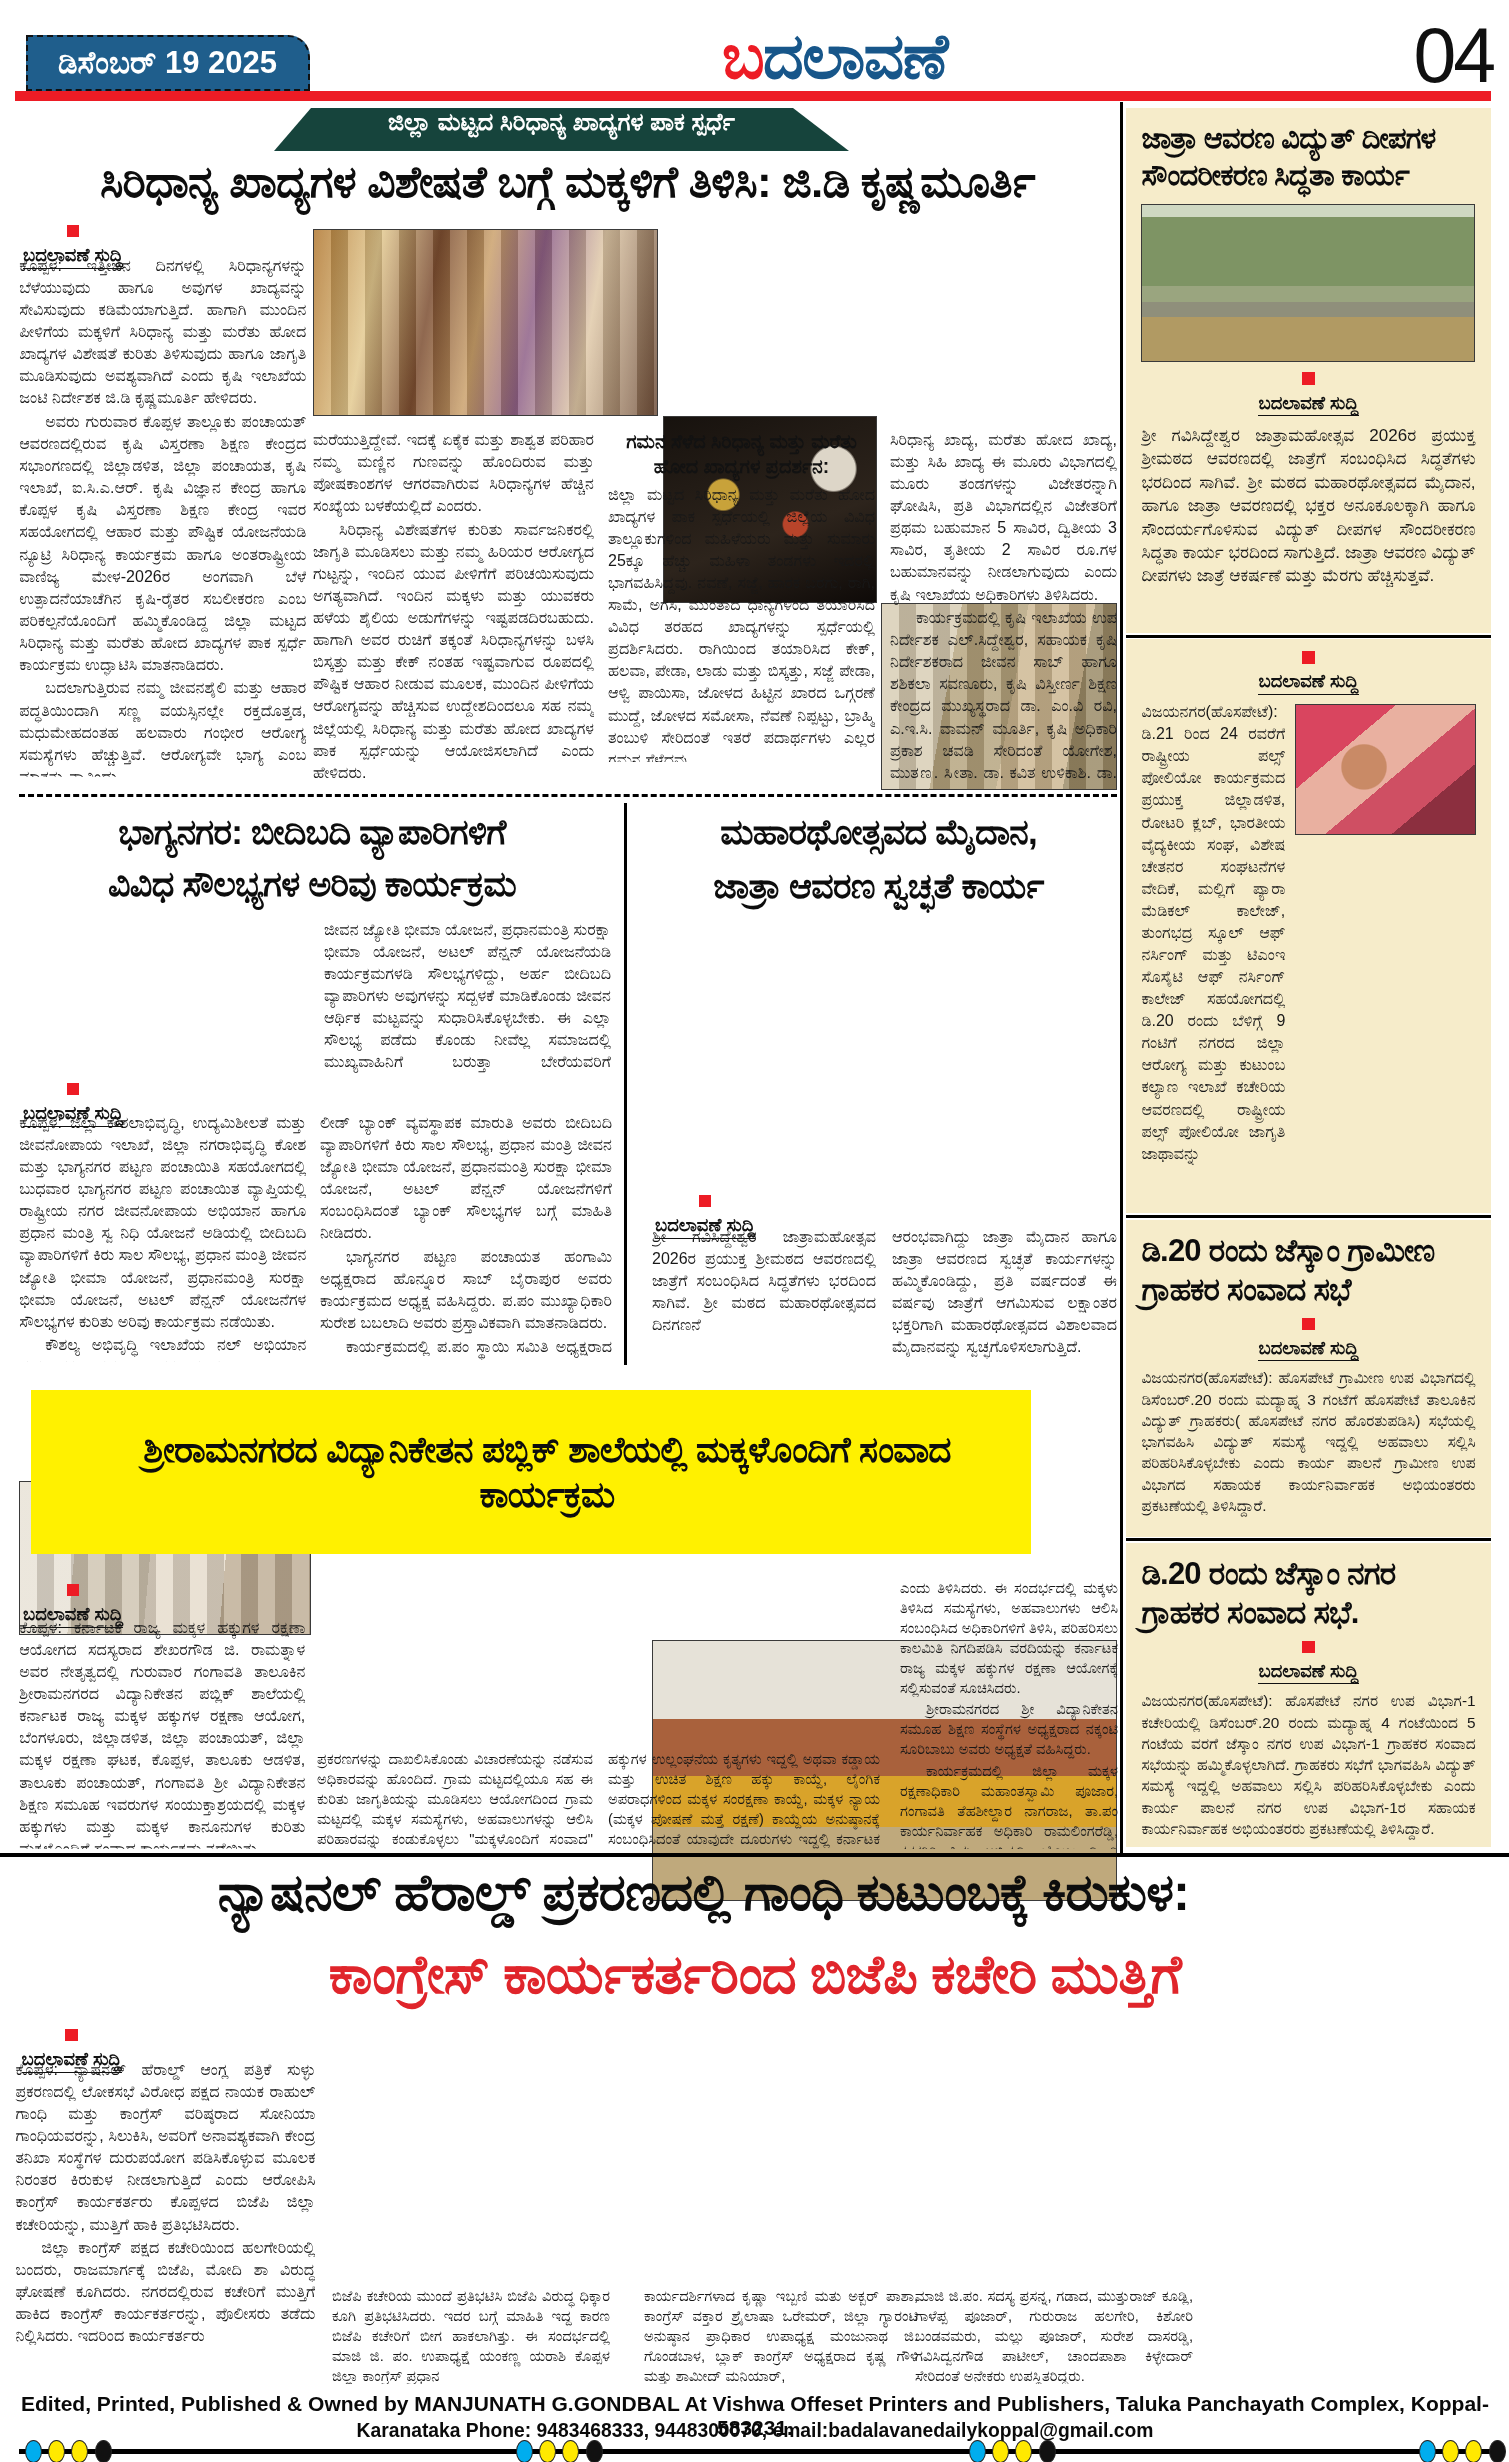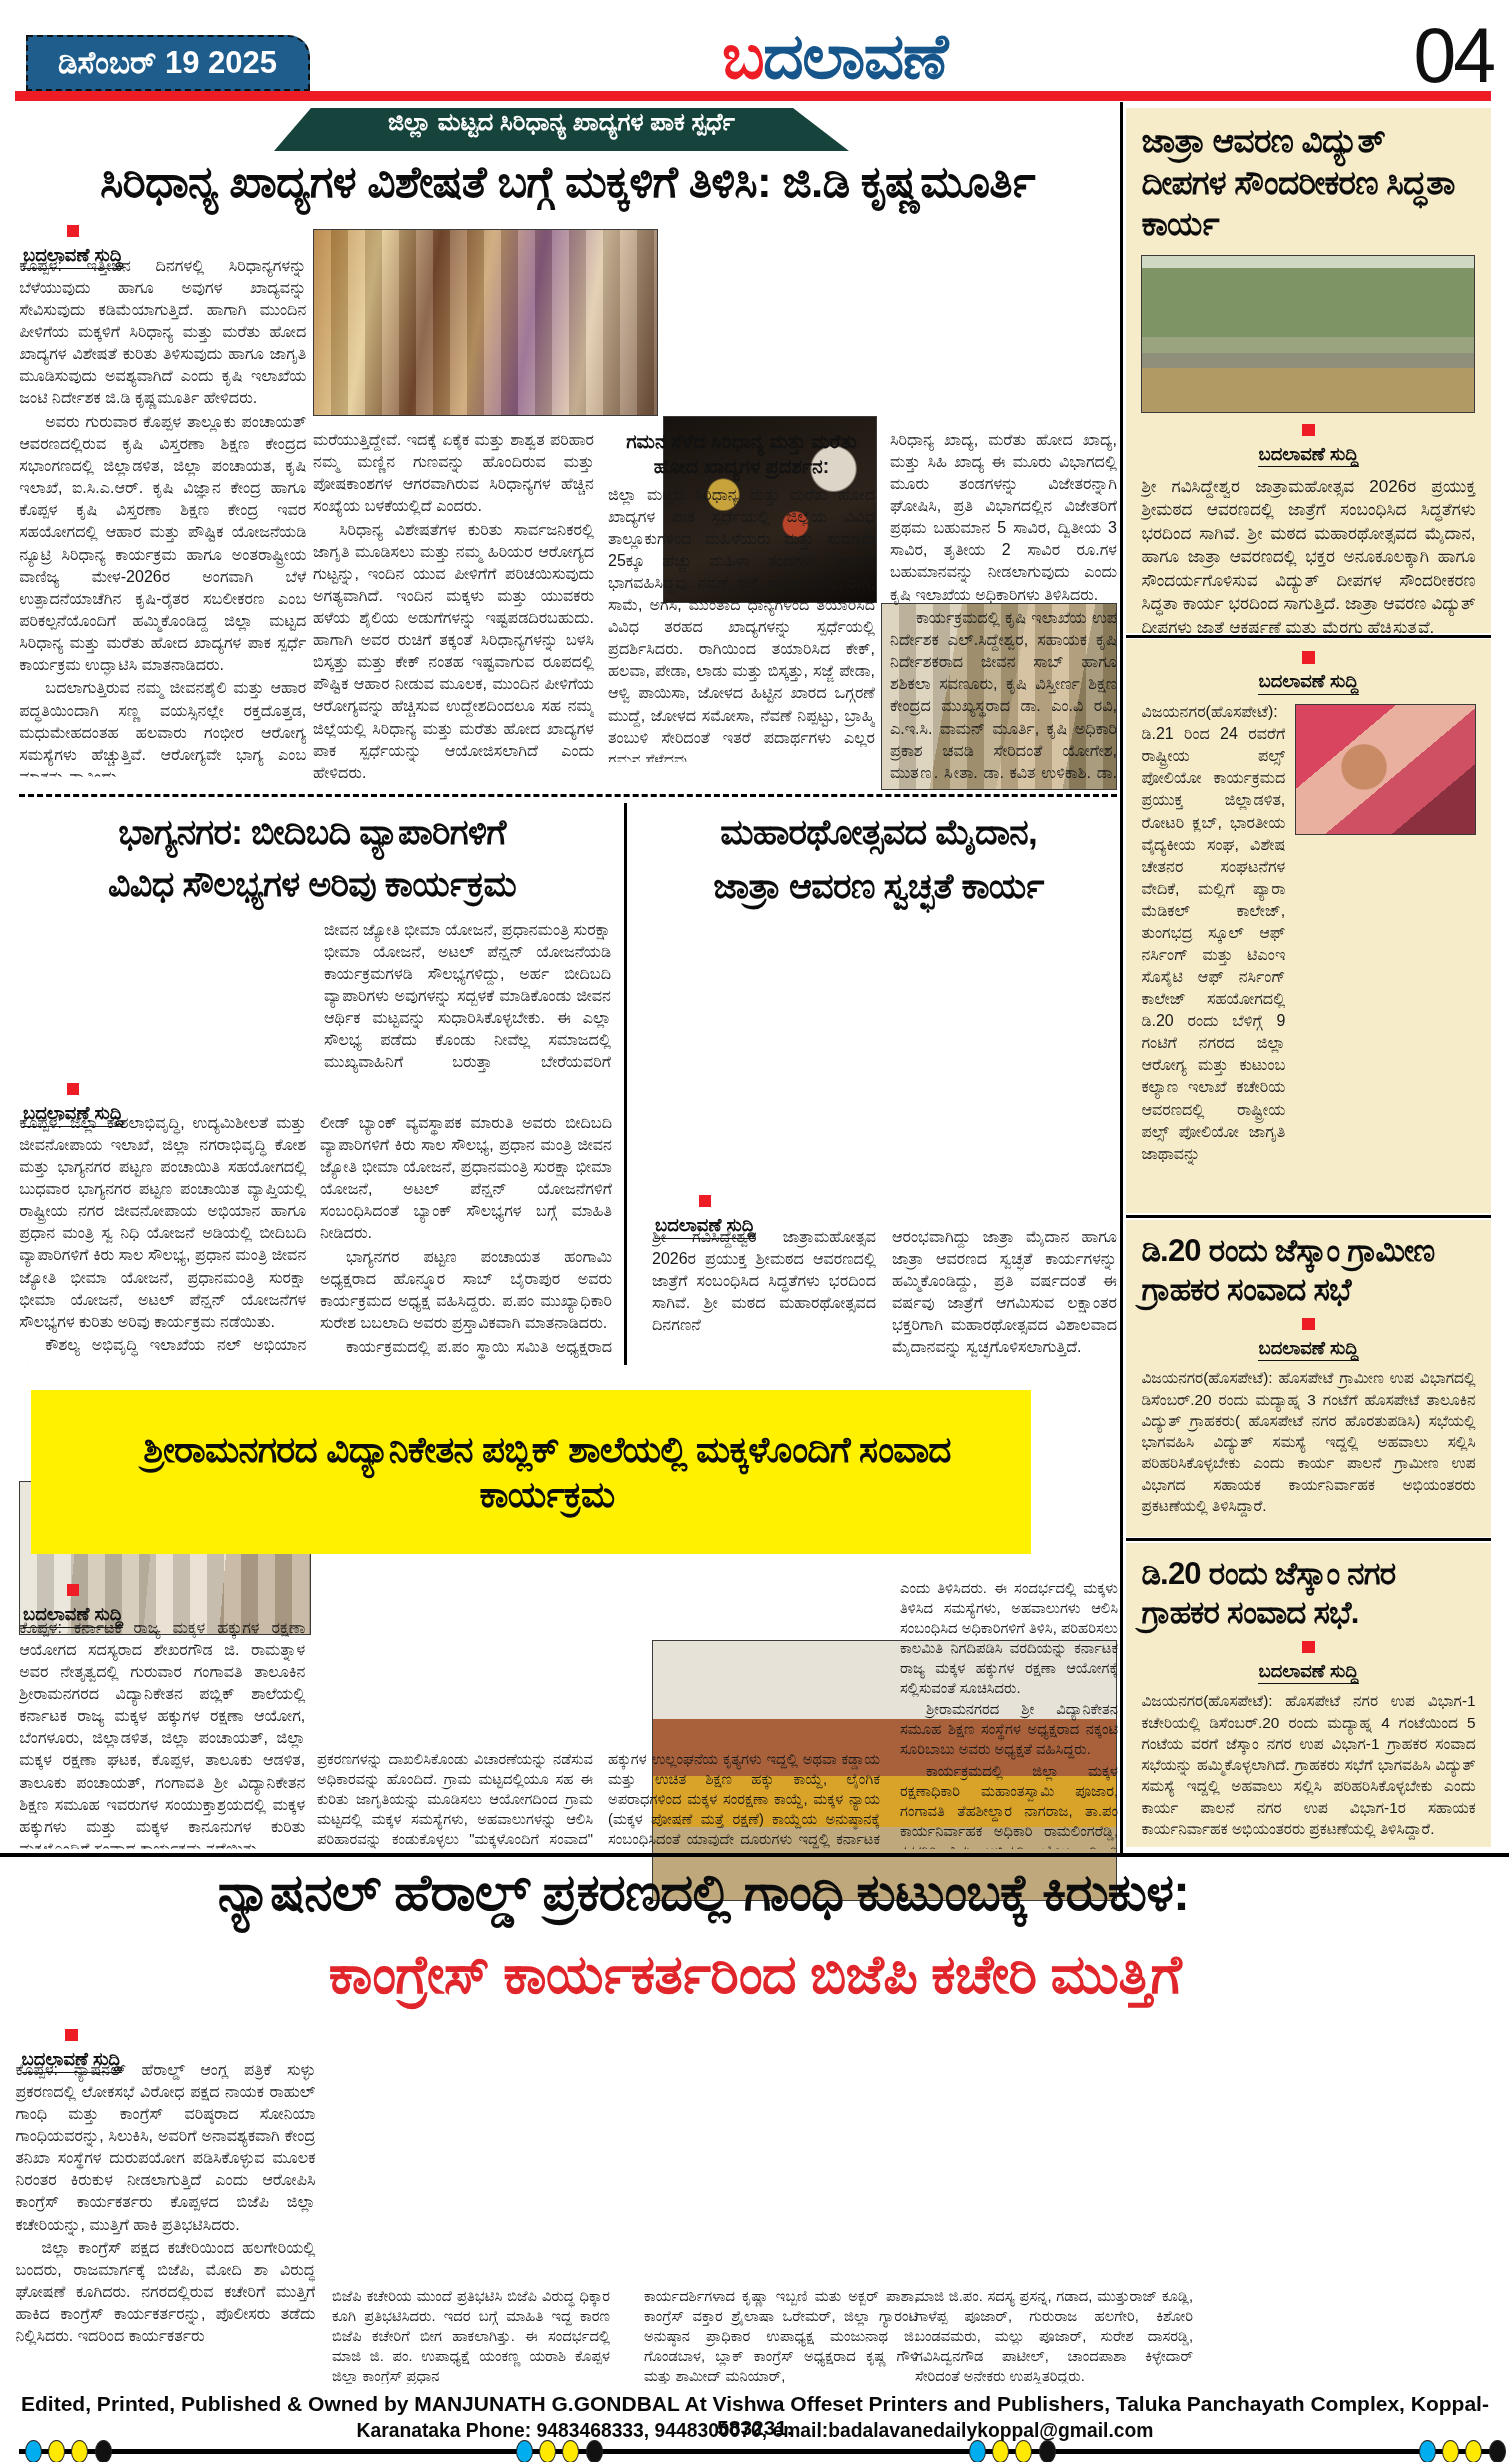--- a/index.html
+++ b/index.html
@@ -154,21 +154,21 @@
 <div class="abs body-sm" style="left:608px;top:1750px;width:272px;height:100px;">
   <p>ಹಕ್ಕುಗಳ ಉಲ್ಲಂಘನೆಯ ಕೃತ್ಯಗಳು ಇದ್ದಲ್ಲಿ ಅಥವಾ ಕಡ್ಡಾಯ ಮತ್ತು ಉಚಿತ ಶಿಕ್ಷಣ ಹಕ್ಕು ಕಾಯ್ದೆ, ಲೈಂಗಿಕ ಅಪರಾಧಗಳಿಂದ ಮಕ್ಕಳ ಸಂರಕ್ಷಣಾ ಕಾಯ್ದೆ, ಮಕ್ಕಳ ನ್ಯಾಯ (ಮಕ್ಕಳ ಪೋಷಣೆ ಮತ್ತೆ ರಕ್ಷಣೆ) ಕಾಯ್ದೆಯ ಅನುಷ್ಠಾನಕ್ಕೆ ಸಂಬಂಧಿಸಿದಂತೆ ಯಾವುದೇ ದೂರುಗಳು ಇದ್ದಲ್ಲಿ ಕರ್ನಾಟಕ ರಾಜ್ಯ ಮಕ್ಕಳ ಹಕ್ಕುಗಳ ರಕ್ಷಣಾ ಆಯೋಗಕ್ಕೆ ಅಥವಾ ದೂರವಾಣಿ ಸಂಖ್ಯೆ 080-22115290 92ಗೆ ಅಥವಾ www.kscpcr.karnataka.gov.in ಗೆ ದೂರು ನೀಡಬಹುದಾಗಿದೆ. ಇದಲ್ಲದೇ ಜಿಲ್ಲಾ ಮಟ್ಟದಲ್ಲಿ ಮಕ್ಕಳಿಗಾಗಿ ಕಾರ್ಯನಿರ್ವಹಿಸುತ್ತಿರುವ ಮಕ್ಕಳ ಕಲ್ಯಾಣ ಸಮಿತಿಗೂ ಮಾಹಿತಿ ನೀಡಬಹುದು</p>
 </div>
 <div class="abs body-sm" style="left:900px;top:1579px;width:218px;height:270px;">
   <p>ಎಂದು ತಿಳಿಸಿದರು. ಈ ಸಂದರ್ಭದಲ್ಲಿ ಮಕ್ಕಳು ತಿಳಿಸಿದ ಸಮಸ್ಯೆಗಳು, ಅಹವಾಲುಗಳು ಆಲಿಸಿ ಸಂಬಂಧಿಸಿದ ಅಧಿಕಾರಿಗಳಿಗೆ ತಿಳಿಸಿ, ಪರಿಹರಿಸಲು ಕಾಲಮಿತಿ ನಿಗದಿಪಡಿಸಿ ವರದಿಯನ್ನು ಕರ್ನಾಟಕ ರಾಜ್ಯ ಮಕ್ಕಳ ಹಕ್ಕುಗಳ ರಕ್ಷಣಾ ಆಯೋಗಕ್ಕೆ ಸಲ್ಲಿಸುವಂತೆ ಸೂಚಿಸಿದರು.</p>
   <p>ಶ್ರೀರಾಮನಗರದ ಶ್ರೀ ವಿದ್ಯಾನಿಕೇತನ ಸಮೂಹ ಶಿಕ್ಷಣ ಸಂಸ್ಥೆಗಳ ಅಧ್ಯಕ್ಷರಾದ ನಕ್ಕಂಟಿ ಸೂರಿಬಾಬು ಅವರು ಅಧ್ಯಕ್ಷತೆ ವಹಿಸಿದ್ದರು.</p>
   <p>ಕಾರ್ಯಕ್ರಮದಲ್ಲಿ ಜಿಲ್ಲಾ ಮಕ್ಕಳ ರಕ್ಷಣಾಧಿಕಾರಿ ಮಹಾಂತಸ್ವಾಮಿ ಪೂಜಾರ, ಗಂಗಾವತಿ ತೆಹಶೀಲ್ದಾರ ನಾಗರಾಜ, ತಾ.ಪಂ ಕಾರ್ಯನಿರ್ವಾಹಕ ಅಧಿಕಾರಿ ರಾಮಲಿಂಗರೆಡ್ಡಿ, ಕನಕಗಿರಿ ಶಿಶು ಅಭಿವೃದ್ಧಿ ಯೋಜನಾಧಿಕಾರಿ ವಿರುಪಾಕ್ಷಯ್ಯ, ಗಂಗಾವತಿ ಶಿಶು ಅಭಿವೃದ್ಧಿ ಯೋಜನಾಧಿಕಾರಿ ಜಯಶ್ರೀ, ಹಿಂದುಳಿದ ವರ್ಗಗಳ ಕಲ್ಯಾಣ ಇಲಾಖೆಯ ವಿಸ್ತರಣಾಧಿಕಾರಿ ಶಿವಶಂಕರ, ಗಂಗಾವತಿ ಗ್ರಾಮಾಂತರೆ ಪೊಲೀಸ್ ಠಾಣೆಯ ಅರಕ್ಷಕ ನಿರೀಕ್ಷಕ ರಂಗಪ್ಪ ದೊಡ್ಡಮನಿ, ಶ್ರೀರಾಮನಗರ ಪಂಚಾಯತ್ ಅಭಿವೃದ್ಧಿ ಅಧಿಕಾರಿ ನಾಗೇಶ ಕರಡಿ, ಸಮುದಾಯ ಆರೋಗ್ಯ ಕೇಂದ್ರದ ವೈದ್ಯಾಧಿಕಾರಿ ಶ್ರೀನಿವಾಸ ಸೇರಿದಂತೆ ಶ್ರೀ ರಾಮನಗರ ಸರಕಾರಿ ಹಿರಿಯ ಪ್ರಾಥಮಿಕ, ಪೌಢ ಶಾಲೆ, ಶ್ರೀಮತಿ ಅ.ಕೆ.ಎ.ಆರ್.ಡಿ ಪದವಿ ಪೂರ್ವ ಕಾಲೇಜಿನ ವಿದ್ಯಾರ್ಥಿಗಳು ಉಪಸ್ಥಿತರಿದ್ದರು.</p>
 </div>
 
 <div class="abs rail-box" style="left:1126px;top:108px;width:365px;height:525px;">
-  <div class="rail-head" style="font-size:33px;margin-bottom:10.8px;">ಜಾತ್ರಾ ಆವರಣ ವಿದ್ಯುತ್ ದೀಪಗಳ ಸೌಂದರೀಕರಣ ಸಿದ್ಧತಾ ಕಾರ್ಯ</div>
+  <div class="rail-head" style="font-size:29px;margin-bottom:10.8px;">ಜಾತ್ರಾ ಆವರಣ ವಿದ್ಯುತ್ ದೀಪಗಳ ಸೌಂದರೀಕರಣ ಸಿದ್ಧತಾ ಕಾರ್ಯ</div>
   <div class="ph ph-tree" style="width:334px;height:158px;margin-bottom:10.8px;"></div>
   <div class="byline" style="margin-bottom:7.7px;">
     <span class="sq"></span>
     <span class="bl-t">ಬದಲಾವಣೆ ಸುದ್ದಿ</span>
   </div>
   <div class="body-txt" style="height:255px;font-size:17px;">
     <p>ಶ್ರೀ ಗವಿಸಿದ್ದೇಶ್ವರ ಜಾತ್ರಾಮಹೋತ್ಸವ 2026ರ ಪ್ರಯುಕ್ತ ಶ್ರೀಮಠದ ಆವರಣದಲ್ಲಿ ಜಾತ್ರೆಗೆ ಸಂಬಂಧಿಸಿದ ಸಿದ್ಧತೆಗಳು ಭರದಿಂದ ಸಾಗಿವೆ. ಶ್ರೀ ಮಠದ ಮಹಾರಥೋತ್ಸವದ ಮೈದಾನ, ಹಾಗೂ ಜಾತ್ರಾ ಆವರಣದಲ್ಲಿ ಭಕ್ತರ ಅನೂಕೂಲಕ್ಕಾಗಿ ಹಾಗೂ ಸೌಂದರ್ಯಗೊಳಿಸುವ ವಿದ್ಯುತ್ ದೀಪಗಳ ಸೌಂದರೀಕರಣ ಸಿದ್ಧತಾ ಕಾರ್ಯ ಭರದಿಂದ ಸಾಗುತ್ತಿದೆ. ಜಾತ್ರಾ ಆವರಣ ವಿದ್ಯುತ್ ದೀಪಗಳು ಜಾತ್ರೆ ಆಕರ್ಷಣೆ ಮತ್ತು ಮೆರಗು ಹೆಚ್ಚಿಸುತ್ತವೆ.</p>
   </div>
 </div>
 <div class="abs sep" style="left:1126px;top:635px;width:365px;height:3.1px;"></div>

